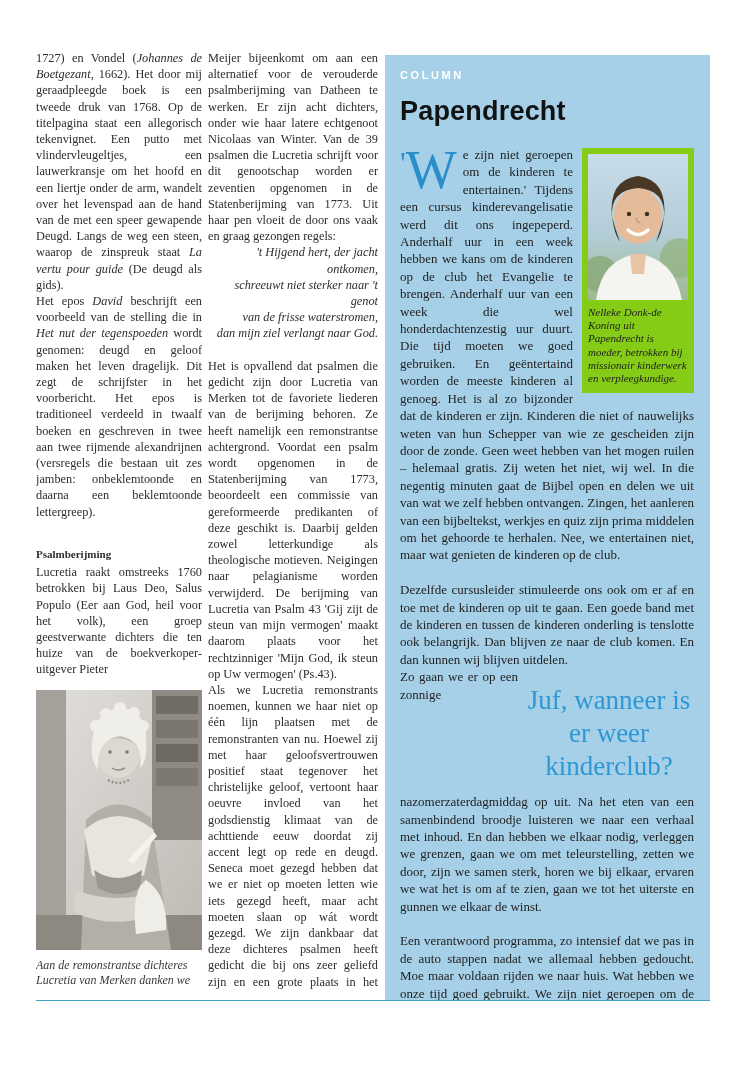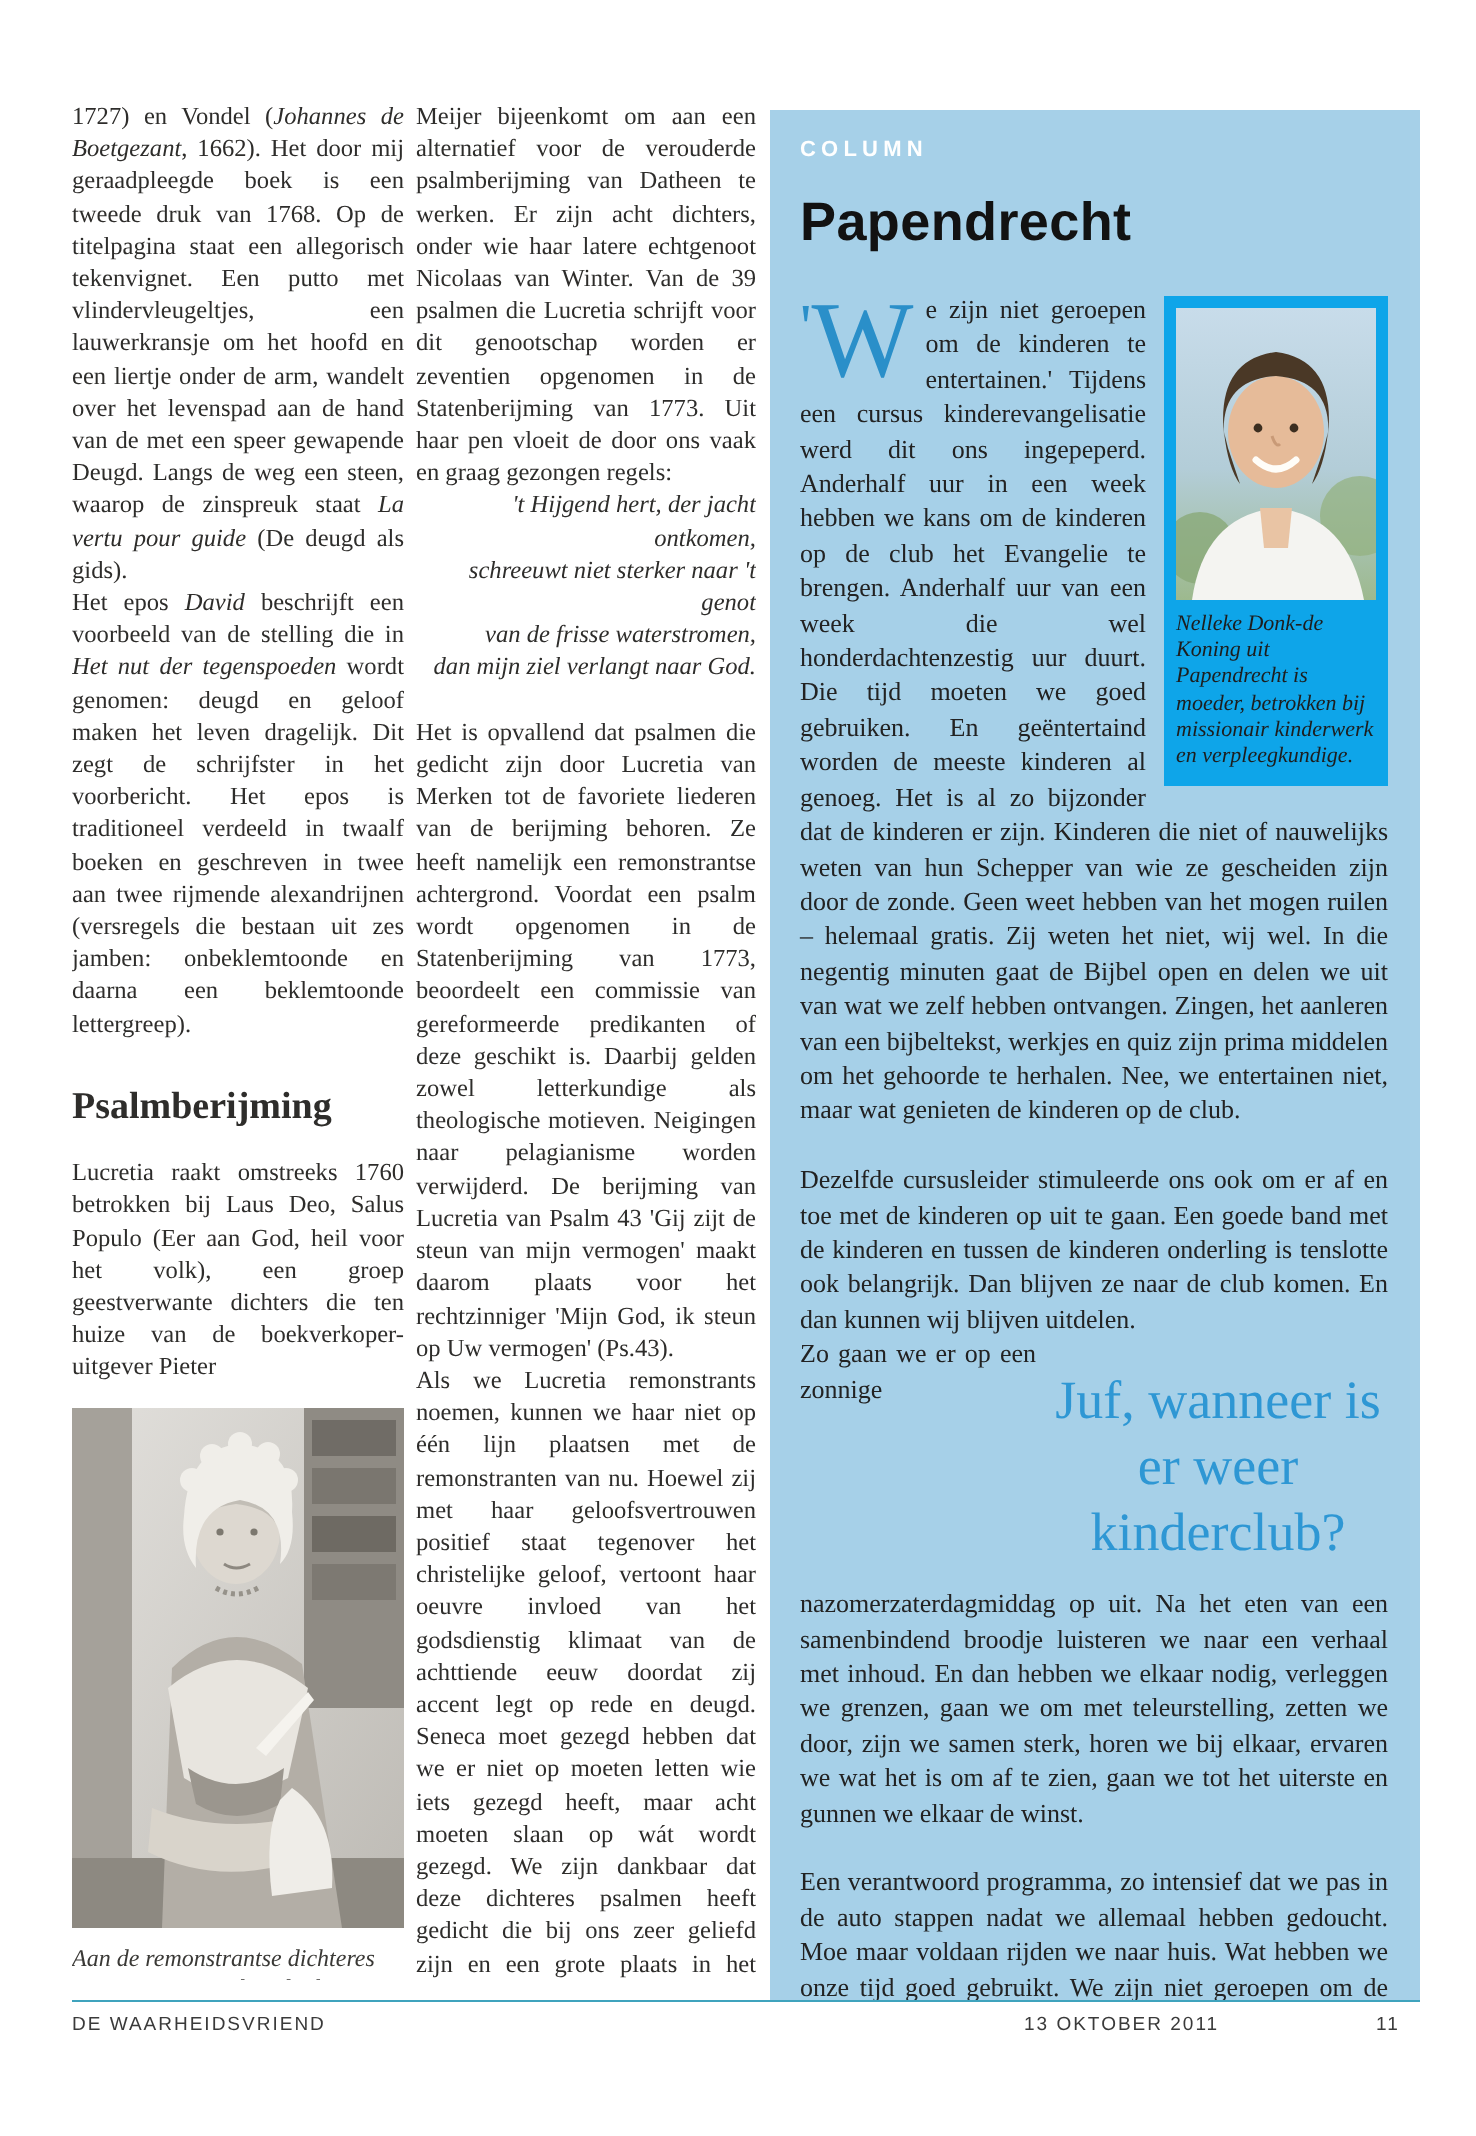--- a/index.html
+++ b/index.html
@@ -8,38 +8,38 @@
     font-family:"Liberation Serif","DejaVu Serif",serif;color:#2e2d2b;
     -webkit-font-smoothing:antialiased;
   }
   .page{position:absolute;inset:0;overflow:hidden;}
 
   
   .col{position:absolute;top:50px;font-size:12.3px;line-height:16.2px;text-align:justify;overflow:hidden;}
   .col-1{left:36px;width:166px;height:940px;}
   .col-2{left:208px;width:170px;height:940px;}
   .col p{margin:0;}
-  .lead-heading{font-size:19px;font-weight:bold;margin:26px 0 16px 0;text-align:left;}
+  .lead-heading{font-size:11px;font-weight:bold;margin:26px 0 2px 0;text-align:left;}
   .psalm-quote{font-style:italic;white-space:pre-line;text-align:right;}
   .gap{height:16.2px;}
   .portrait-fig{margin:12px 0 0 0;}
   .portrait-fig svg{display:block;width:166px;height:260px;}
   .caption{font-style:italic;font-size:12px;line-height:15.4px;margin-top:8px;color:#3a3936;text-align:left;}
 
   
   .panel{position:absolute;left:385px;top:55px;width:325px;height:945px;background:#a6d0e8;overflow:hidden;}
   .panel-inner{padding:14px 16px 0 15px;}
   .kicker{font-family:"Liberation Sans","DejaVu Sans",sans-serif;font-size:11px;font-weight:bold;
     letter-spacing:2.6px;color:#ffffff;}
   .column-title{font-family:"Liberation Sans","DejaVu Sans",sans-serif;font-size:27px;font-weight:bold;
     color:#121212;margin:15px 0 0 0;letter-spacing:0.2px;}
   .panel-body{margin-top:19px;font-size:13px;line-height:17.4px;color:#222222;text-align:justify;}
   .panel-body p{margin:0;}
   .pgap{height:17.4px;}
-  .photo-card{float:right;width:100px;background:#0ea5e9;padding:6px 6px 8px 6px;margin:2px 0 8px 9px;}
+  .photo-card{float:right;width:100px;background:#84cc16;padding:6px 6px 8px 6px;margin:2px 0 8px 9px;}
   .photo-card svg{display:block;width:100px;height:146px;}
   .photo-caption{font-style:italic;font-size:11px;line-height:13.2px;margin-top:6px;color:#1d1d1d;text-align:left;}
   .dropcap{float:left;color:#2a8fc9;padding:2px 6px 0 0;}
   .dc-q{font-size:32px;line-height:30px;vertical-align:14px;}
   .dc-w{font-size:54px;line-height:42px;font-weight:normal;}
   .pq{float:right;width:170px;text-align:center;color:#2e97d4;font-size:27px;line-height:33px;
     margin:16px 0 10px 6px;}
 
   
   .footer-rule{position:absolute;left:36px;top:1000px;width:674px;height:1px;background:#3fa3bd;}
@@ -165,19 +165,14 @@
         <p><span class="pq">Juf, wanneer is er weer kinderclub?</span><span>Zo gaan we er op een zonnige nazomerzaterdagmiddag op uit. Na het eten van een samenbindend broodje luisteren we naar een verhaal met inhoud. En dan hebben we elkaar nodig, verleggen we grenzen, gaan we om met teleurstelling, zetten we door, zijn we samen sterk, horen we bij elkaar, ervaren we wat het is om af te zien, gaan we tot het uiterste en gunnen we elkaar de winst.</span></p>
 
         <div class="pgap"></div>
         <p>Een verantwoord programma, zo intensief dat we pas in de auto stappen nadat we allemaal hebben gedoucht. Moe maar voldaan rijden we naar huis. Wat hebben we onze tijd goed gebruikt. We zijn niet geroepen om de kinderen te entertainen. Maar wat hebben we met elkaar veel geleerd en genoten van het kippen vangen, hooivork hangen, koemelken, steppen, schouwvaren, autobanden stapelen. Vanaf de achterbank klinkt: 'Juf, wanneer is er weer kinderclub?'</p>
 
       </div>
     </div>
   </div>
 
   <div class="footer-rule"></div>
-  <div class="footer">
-    <span class="f-journal">DE WAARHEIDSVRIEND</span>
-    <span class="f-date">13 OKTOBER 2011</span>
-    <span class="f-page">11</span>
-  </div>
 
 </div>
 
 </body></html>

